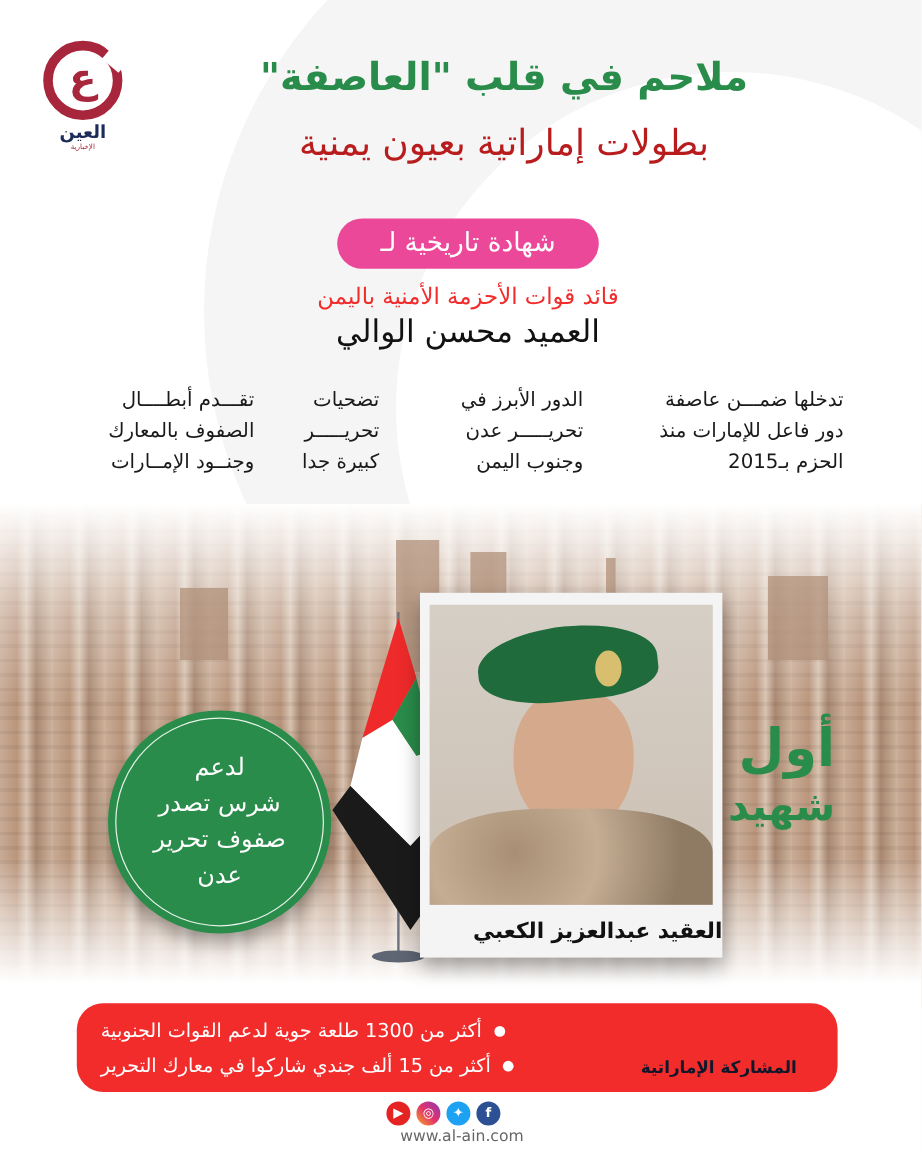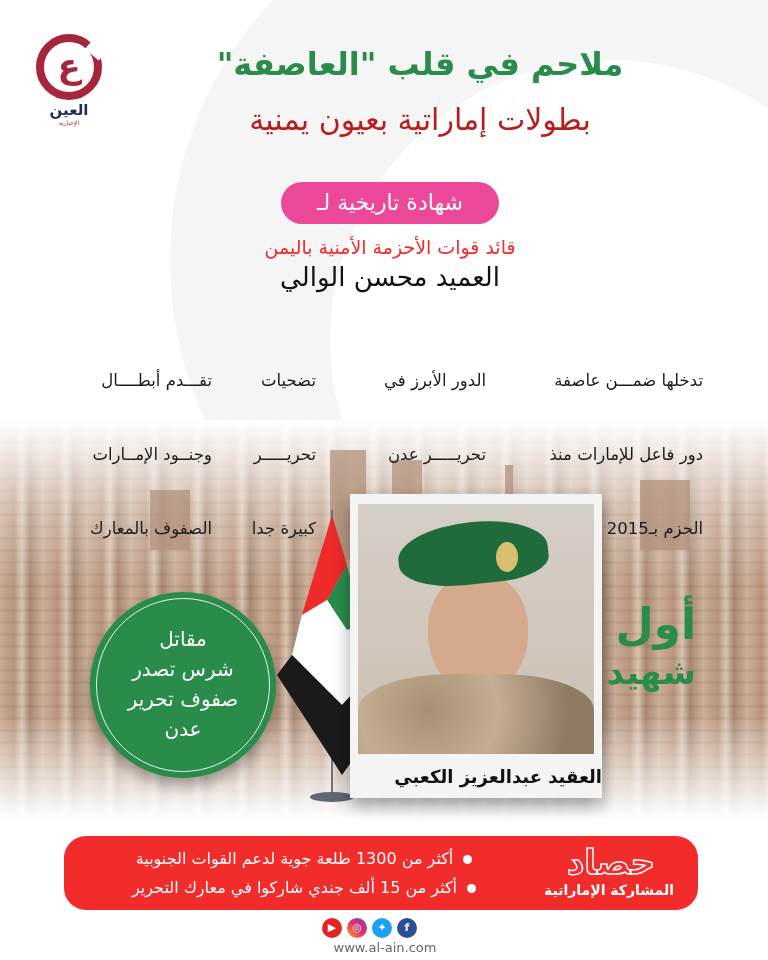--- a/index.html
+++ b/index.html
@@ -29,44 +29,44 @@
 
   .title1 { position: absolute; left: 140px; top: 45px; width: 560px; text-align: center; font: bold 32px "DejaVu Sans", sans-serif; color: #2a8c4a; }
   .title2 { position: absolute; left: 140px; top: 102px; width: 560px; text-align: center; font: 30px "DejaVu Sans", sans-serif; color: #b91c1c; }
 
   .pill-testimony { position: absolute; left: 281px; top: 182px; width: 218px; height: 42px; border-radius: 21px; background: #ec4899; color: #fff; font: 22px "DejaVu Sans", sans-serif; text-align: center; line-height: 42px; }
   .subtitle-red { position: absolute; left: 180px; top: 236px; width: 420px; text-align: center; font: 19px "DejaVu Sans", sans-serif; color: #f22b2b; }
   .name-big { position: absolute; left: 180px; top: 262px; width: 420px; text-align: center; font: 26px "DejaVu Sans", sans-serif; color: #111; }
 
   .point { position: absolute; top: 320px; font: 16.5px "DejaVu Sans", sans-serif; color: #1a1a1a; line-height: 26px; text-align: right; }
   .point .dot { position: absolute; right: -14px; top: -6px; width: 54px; height: 54px; border-radius: 50%; background: #fbe0e2; z-index: -1; }
-  .point .line { display: block; white-space: nowrap; position: relative; margin-top: 48px; }
+  .point .line { display: block; white-space: nowrap; position: relative; }
 
   .photo-frame { position: absolute; left: 350px; top: 494px; width: 252px; height: 304px; background: #f4f4f4; box-shadow: 0 8px 16px rgba(0,0,0,0.35); }
   .photo { position: absolute; left: 8px; top: 10px; width: 236px; height: 250px; background: linear-gradient(#d6cfc6, #cbbfb2); overflow: hidden; }
   .beret { position: absolute; left: 40px; top: 18px; width: 150px; height: 62px; background: #1f6b3c; border-radius: 60% 60% 40% 50%; transform: rotate(-6deg); }
   .badge { position: absolute; left: 138px; top: 38px; width: 22px; height: 30px; border-radius: 50%; background: #d8bf70; }
   .face { position: absolute; left: 70px; top: 70px; width: 100px; height: 120px; background: #d4a98c; border-radius: 45% 45% 50% 50%; }
   .uniform { position: absolute; left: 0; top: 170px; width: 236px; height: 90px; background: radial-gradient(circle at 30% 40%, #a88f74 0, #c4ad93 40%, #8f7a64 80%); border-radius: 40% 40% 0 0; }
   .photo-caption { position: absolute; left: 0; top: 272px; width: 252px; text-align: right; font: bold 18px "DejaVu Sans", sans-serif; color: #111; }
 
   .first-martyr { position: absolute; left: 561px; top: 600px; width: 135px; text-align: right; color: #2a8c4a; font: bold 44px "DejaVu Sans", sans-serif; line-height: 48px; }
   .first-martyr .l2 { font-size: 34px; display: block; }
 
   .green-circle { position: absolute; left: 90px; top: 592px; width: 186px; height: 186px; border-radius: 50%; background: #2a8c4a; box-shadow: 0 8px 14px rgba(0,0,0,0.3); }
   .green-circle::before { content: ""; position: absolute; left: 6px; top: 6px; right: 6px; bottom: 6px; border-radius: 50%; border: 1.5px solid #e8f3ea; }
   .green-circle .txt { position: absolute; left: 0; top: 32px; width: 100%; text-align: center; color: #fff; font: 20px "DejaVu Sans", sans-serif; line-height: 30px; }
 
   .flag { position: absolute; left: 272px; top: 505px; width: 100px; height: 300px; }
 
   .harvest { position: absolute; left: 64px; top: 836px; width: 634px; height: 74px; border-radius: 22px; background: #f22b2b; }
   .harvest-title { position: absolute; right: 22px; top: 6px; width: 130px; text-align: center; color: transparent; -webkit-text-stroke: 1.5px #fff; font: bold 34px "DejaVu Sans", sans-serif; }
-  .harvest-sub { position: absolute; right: 14px; top: 46px; width: 140px; text-align: left; color: #ffffff; font: bold 14px "DejaVu Sans", sans-serif; }
+  .harvest-sub { position: absolute; right: 34px; top: 46px; width: 140px; text-align: right; color: #0f172a; font: bold 14px "DejaVu Sans", sans-serif; }
   .harvest-list { position: absolute; right: 174px; top: 8px; width: 440px; }
-  .harvest-item { color: #fff; font: 16px "DejaVu Sans", sans-serif; line-height: 29px; white-space: nowrap; text-align: center; }
+  .harvest-item { color: #fff; font: 16px "DejaVu Sans", sans-serif; line-height: 29px; white-space: nowrap; text-align: left; }
   .harvest-item .bullet { display: inline-block; width: 9px; height: 9px; border-radius: 50%; background: #fff; margin-left: 10px; vertical-align: middle; }
 
   .social { position: absolute; left: 322px; top: 918px; height: 20px; display: flex; flex-direction: row; gap: 5px; direction: ltr; }
   .social .ic { width: 20px; height: 20px; border-radius: 50%; color: #fff; font: bold 11px "DejaVu Sans", sans-serif; text-align: center; line-height: 20px; }
   .url { position: absolute; left: 300px; top: 940px; width: 170px; text-align: center; font: 13px "DejaVu Sans", sans-serif; color: #666; direction: ltr; }
 </style>
 </head>
 <body>
 
 <div class="bg-arc arc1"></div>
@@ -108,27 +108,27 @@
 </div>
 <div class="point" style="right:452px;">
   <span class="dot"></span>
   <span class="line">تضحيات</span>
   <span class="line">تحريـــــر</span>
   <span class="line">كبيرة جدا</span>
 </div>
 <div class="point" style="right:556px;">
   <span class="dot"></span>
   <span class="line">تقـــدم أبطــــال</span>
+  <span class="line">الصفوف بالمعارك</span>
   <span class="line">وجنــود الإمــارات</span>
-  <span class="line">الصفوف بالمعارك</span>
 </div>
 
 <div class="green-circle">
   <div class="txt">
-    <div>مقاتل</div>
+    <div>لدعم</div>
     <div>شرس تصدر</div>
     <div>صفوف تحرير</div>
     <div>عدن</div>
   </div>
 </div>
 
 <svg class="flag" viewBox="0 0 100 300">
   <line x1="60" y1="5" x2="60" y2="290" stroke="#6d7480" stroke-width="2"></line>
   <ellipse cx="60" cy="292" rx="22" ry="5" fill="#5f6673"></ellipse>
   <polygon points="60,10 75,60 55,95 30,110" fill="#ee2a2a"></polygon>
@@ -146,21 +146,20 @@
   </div>
   <div class="photo-caption">العقيد عبدالعزيز الكعبي</div>
 </div>
 
 <div class="first-martyr">
   <span>أول</span>
   <span class="l2">شهيد</span>
 </div>
 
 <div class="harvest">
-  <div class="harvest-title">حصاد</div>
   <div class="harvest-sub">المشاركة الإماراتية</div>
   <div class="harvest-list">
     <div class="harvest-item"><span class="bullet"></span><span>أكثر من 1300 طلعة جوية لدعم القوات الجنوبية</span></div>
     <div class="harvest-item"><span class="bullet"></span><span>أكثر من 15 ألف جندي شاركوا في معارك التحرير</span></div>
   </div>
 </div>
 
 <div class="social">
   <div class="ic" style="background:#e52323;">▶</div>
   <div class="ic" style="background:linear-gradient(45deg,#f9a825,#e1306c,#8a3ab9);">◎</div>

